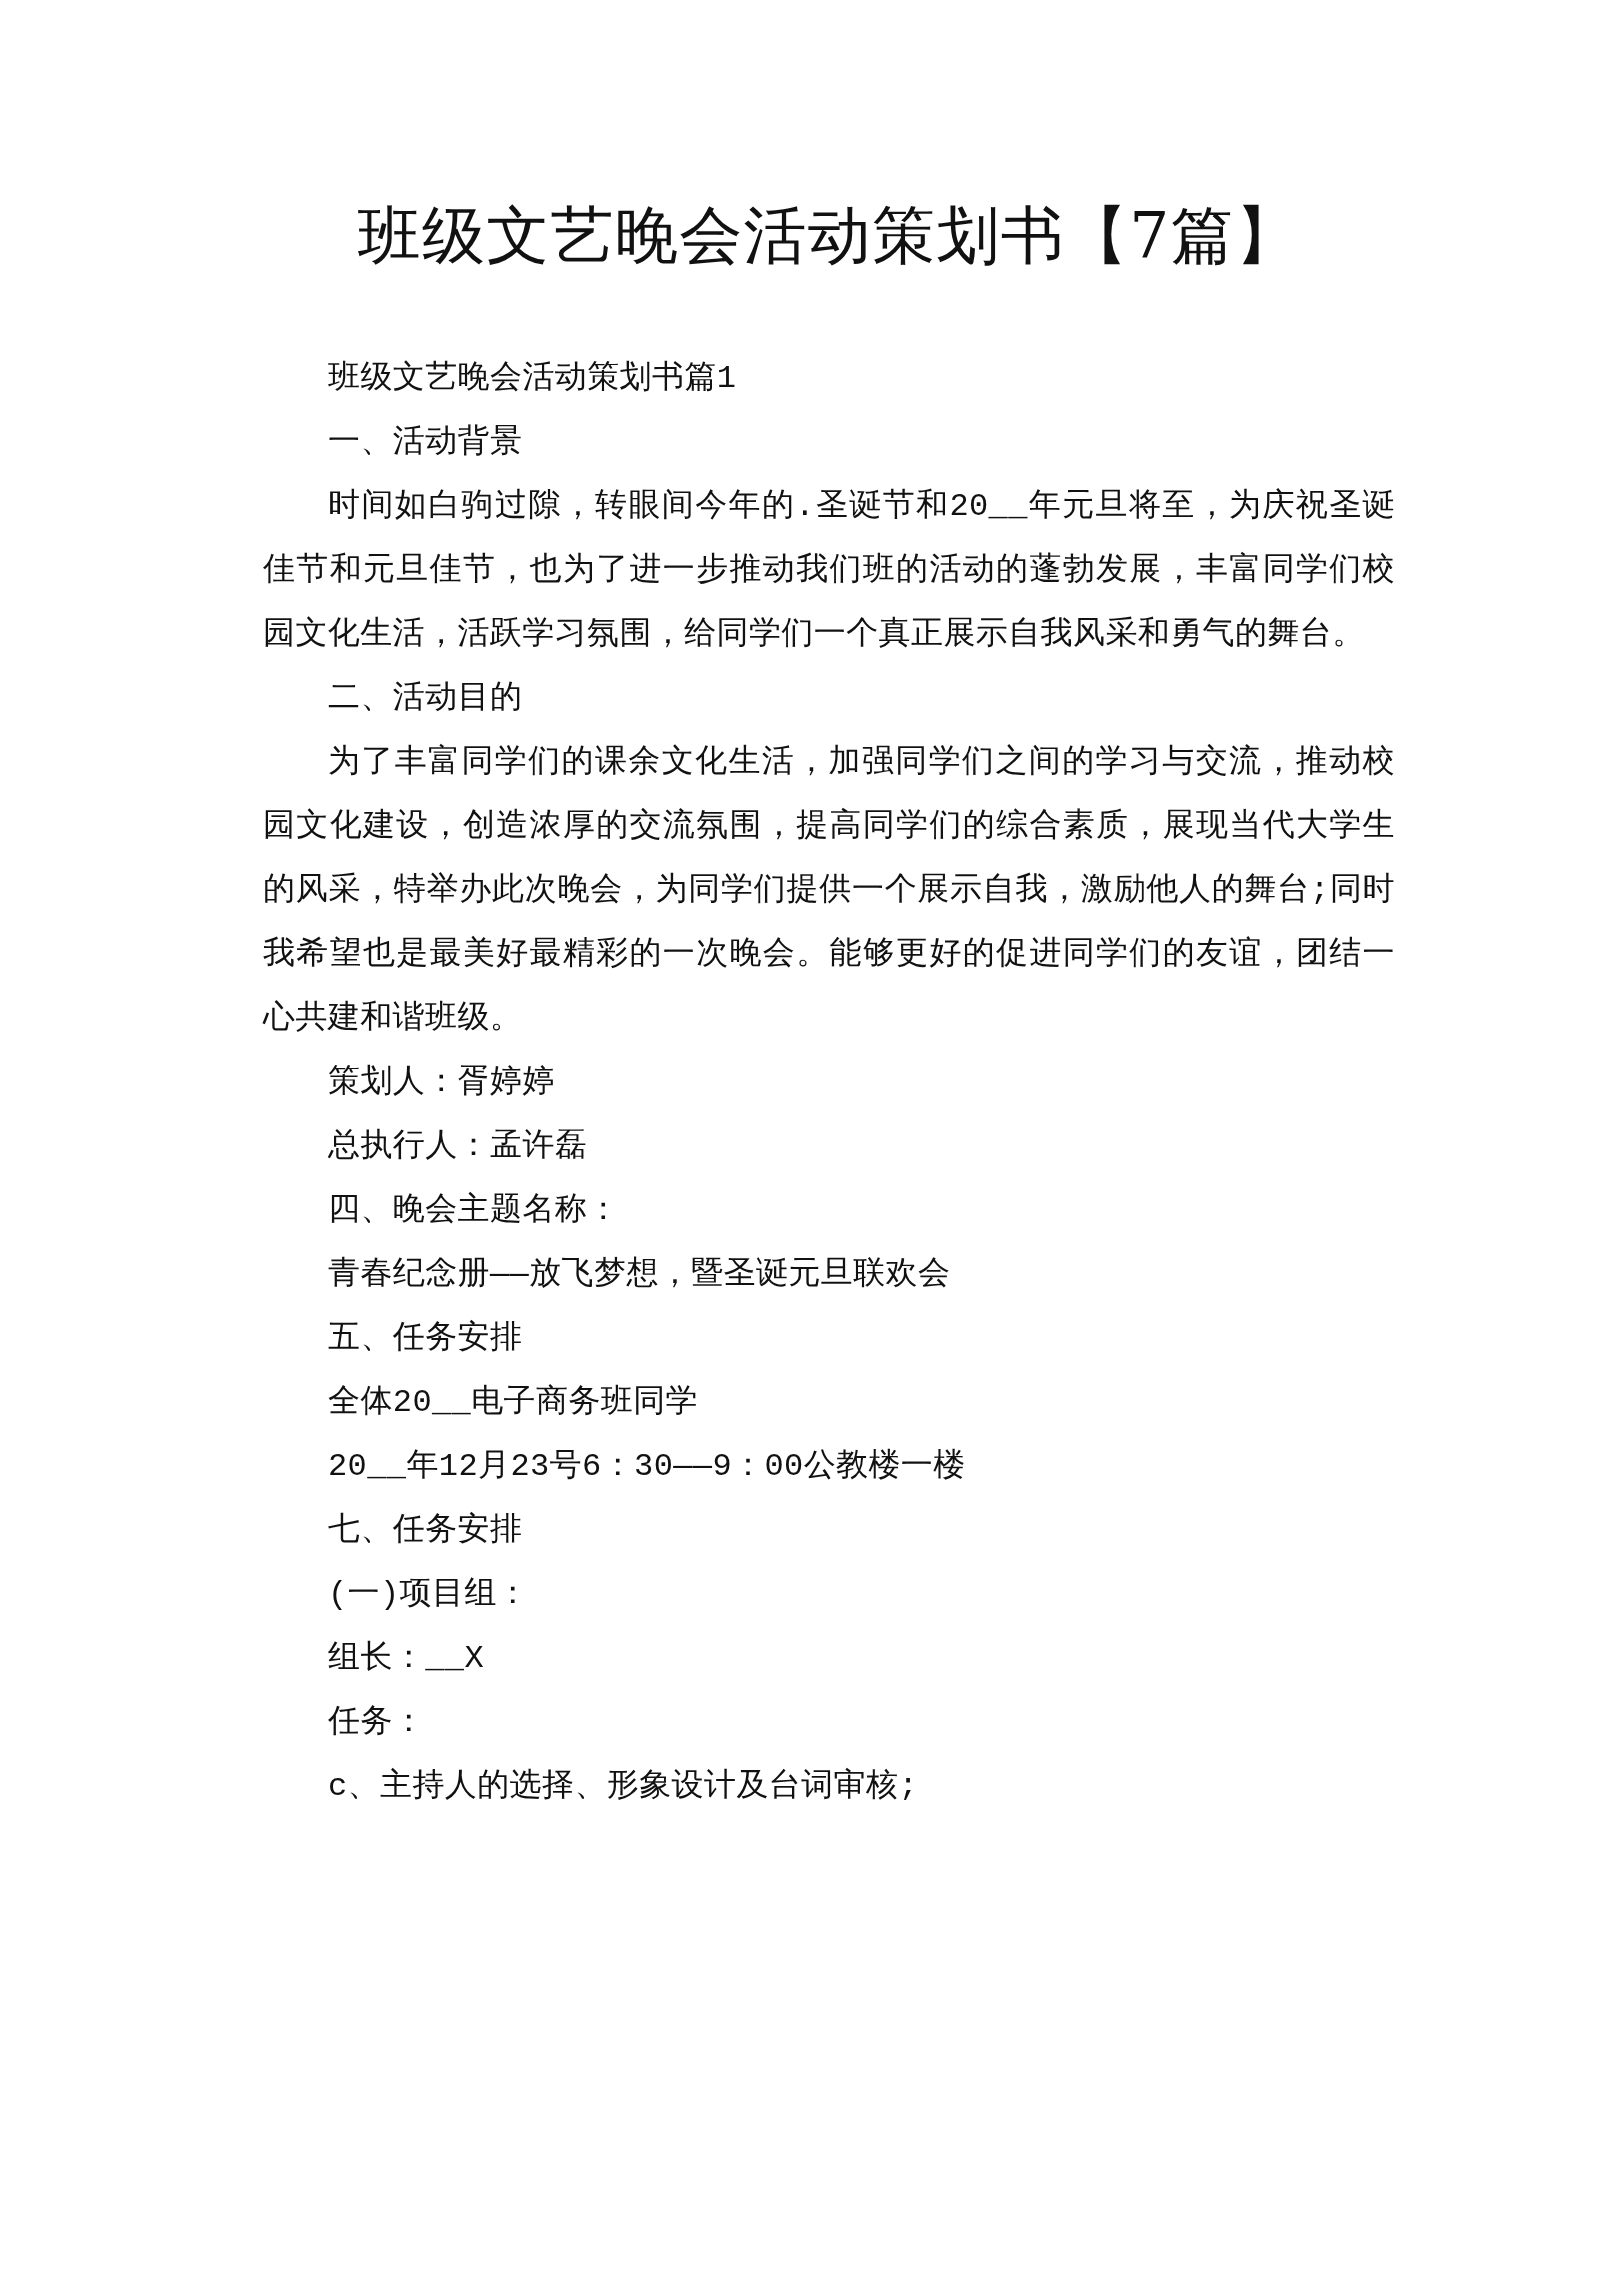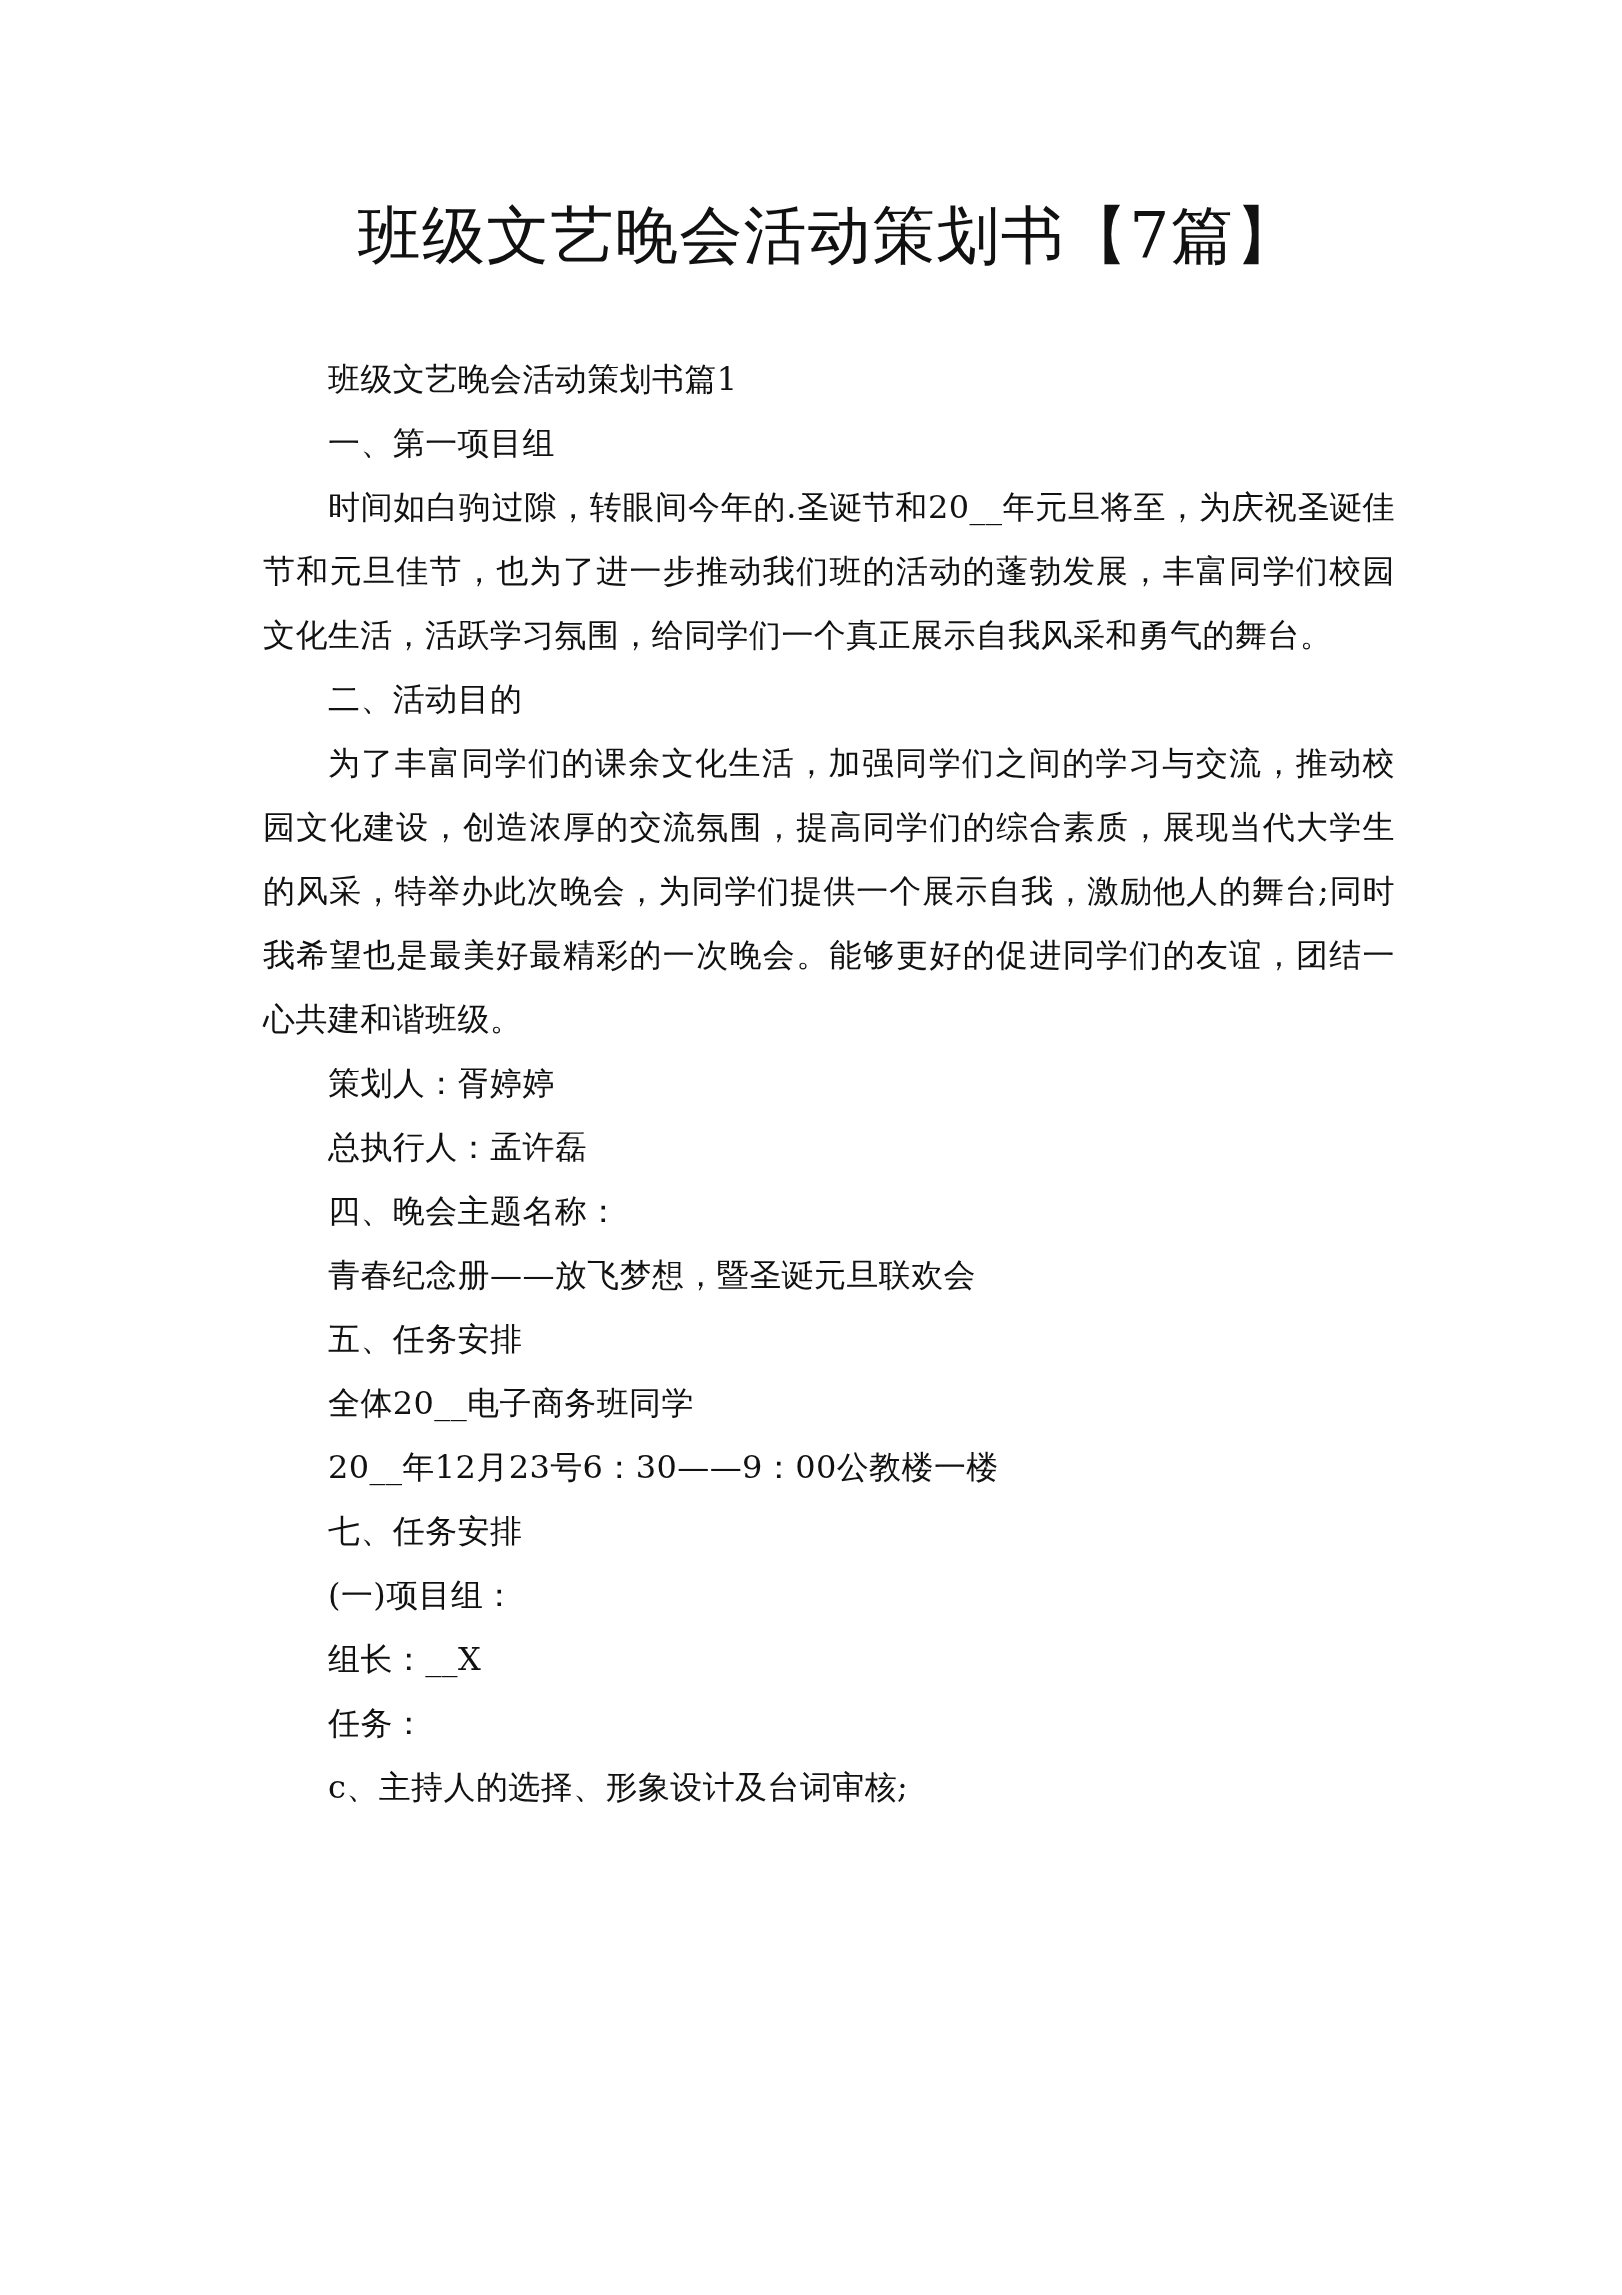--- a/index.html
+++ b/index.html
@@ -45,31 +45,32 @@
       font-size: 32px;
       line-height: 64px;
       text-align: justify;
       text-align-last: left;
       letter-spacing: 0.4px;
       white-space: normal;
       word-break: break-all;
     }
     .indent {
       text-indent: 65px;
+      font-family: Liberation Mono, monospace;
     }
   </style>
 </head>
 <body>
 
 <div class="page">
   <h1 class="doc-title">班级文艺晚会活动策划书【7篇】</h1>
 
   <div class="body">
     <p class="p indent">班级文艺晚会活动策划书篇1</p>
-    <p class="p indent">一、第一项目组</p>
+    <p class="p indent">一、活动背景</p>
     <p class="p indent">时间如白驹过隙，转眼间今年的.圣诞节和20__年元旦将至，为庆祝圣诞佳节和元旦佳节，也为了进一步推动我们班的活动的蓬勃发展，丰富同学们校园文化生活，活跃学习氛围，给同学们一个真正展示自我风采和勇气的舞台。</p>
     <p class="p indent">二、活动目的</p>
     <p class="p indent">为了丰富同学们的课余文化生活，加强同学们之间的学习与交流，推动校园文化建设，创造浓厚的交流氛围，提高同学们的综合素质，展现当代大学生的风采，特举办此次晚会，为同学们提供一个展示自我，激励他人的舞台;同时我希望也是最美好最精彩的一次晚会。能够更好的促进同学们的友谊，团结一心共建和谐班级。</p>
     <p class="p indent">策划人：胥婷婷</p>
     <p class="p indent">总执行人：孟许磊</p>
     <p class="p indent">四、晚会主题名称：</p>
     <p class="p indent">青春纪念册——放飞梦想，暨圣诞元旦联欢会</p>
     <p class="p indent">五、任务安排</p>
     <p class="p indent">全体20__电子商务班同学</p>
     <p class="p indent">20__年12月23号6：30——9：00公教楼一楼</p>

